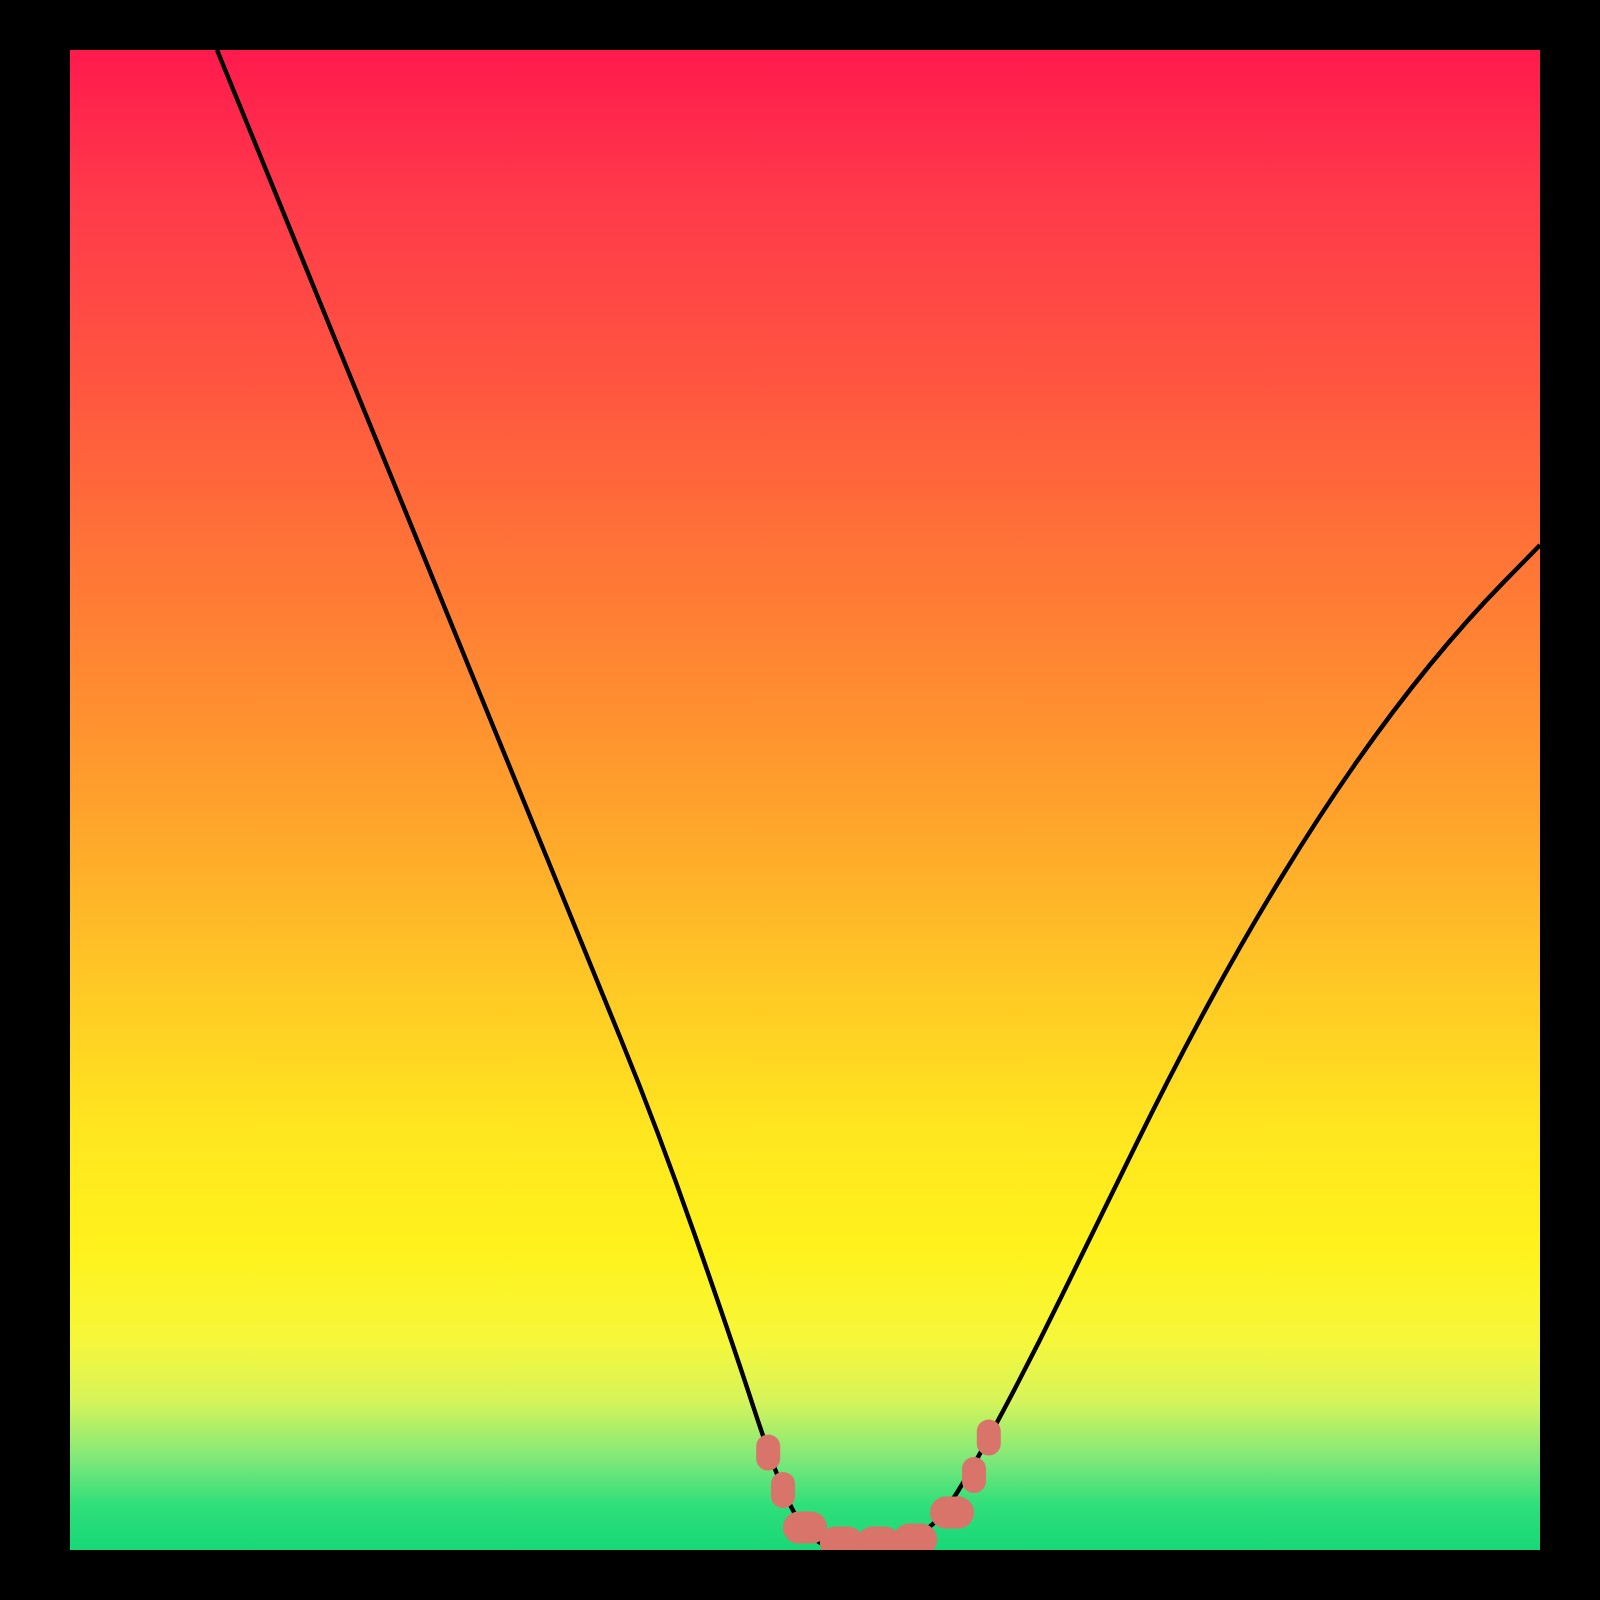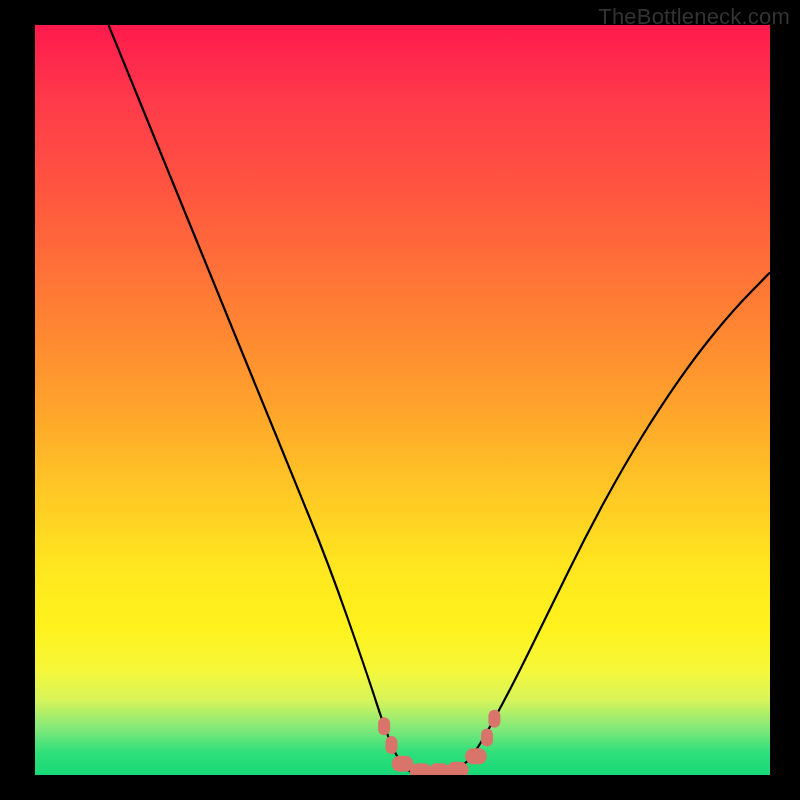--- a/index.html
+++ b/index.html
@@ -72,14 +72,13 @@
           <rect x="356.5" y="730.8" width="22" height="16" rx="8" ry="8" fill="#d9746a" stroke="#b85a52" stroke-width="0"></rect>
           <rect x="374.9" y="738.3" width="22" height="16" rx="8" ry="8" fill="#d9746a" stroke="#b85a52" stroke-width="0"></rect>
           <rect x="393.3" y="738.3" width="22" height="16" rx="8" ry="8" fill="#d9746a" stroke="#b85a52" stroke-width="0"></rect>
           <rect x="411.6" y="736.8" width="22" height="16" rx="8" ry="8" fill="#d9746a" stroke="#b85a52" stroke-width="0"></rect>
           <rect x="430.0" y="723.3" width="22" height="16" rx="8" ry="8" fill="#d9746a" stroke="#b85a52" stroke-width="0"></rect>
           <rect x="446.0" y="703.5" width="12" height="18" rx="6" ry="6" fill="#d9746a" stroke="#b85a52" stroke-width="0"></rect>
           <rect x="453.4" y="684.8" width="12" height="18" rx="6" ry="6" fill="#d9746a" stroke="#b85a52" stroke-width="0"></rect>
         </g>
     </svg>
   </div>
-  <div class="watermark">TheBottleneck.com</div>
 </div>
 
 </body></html>

